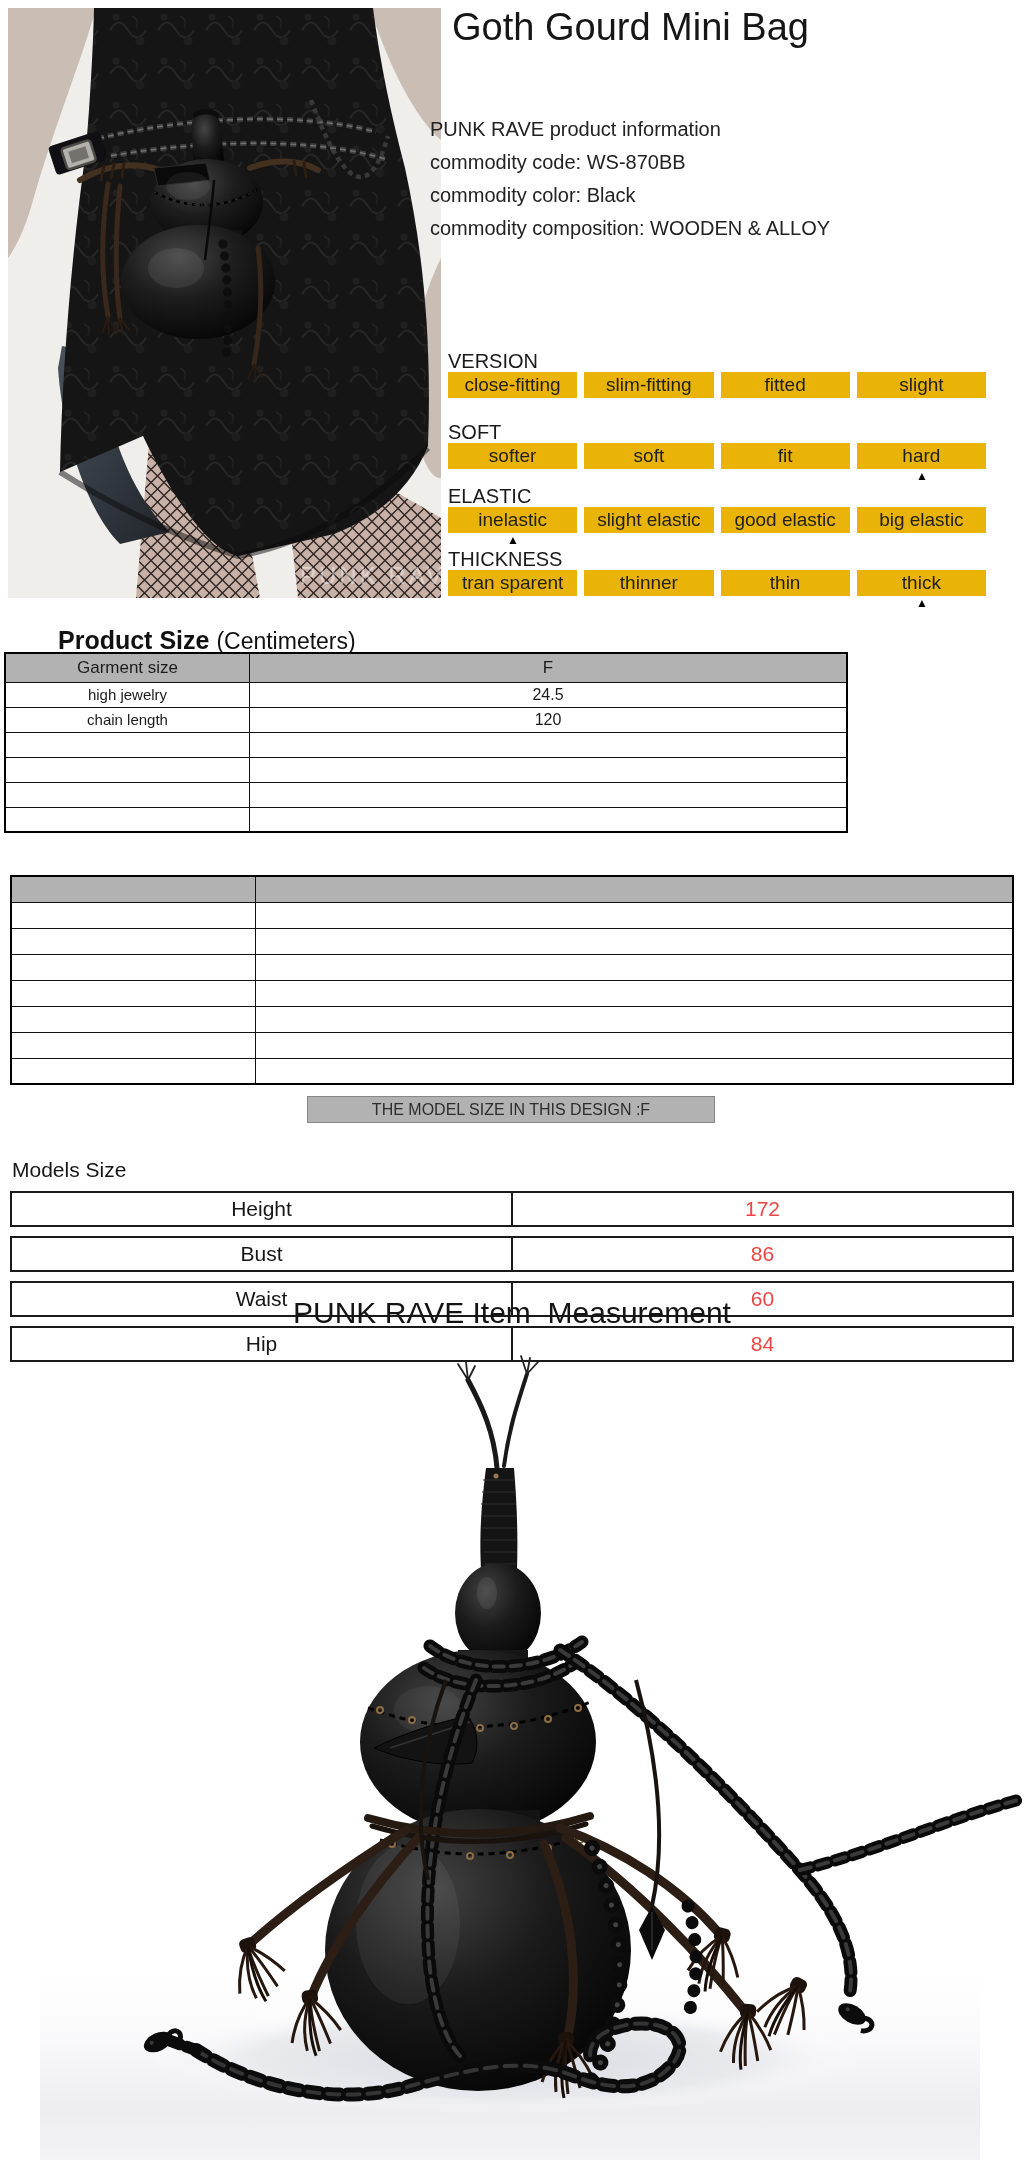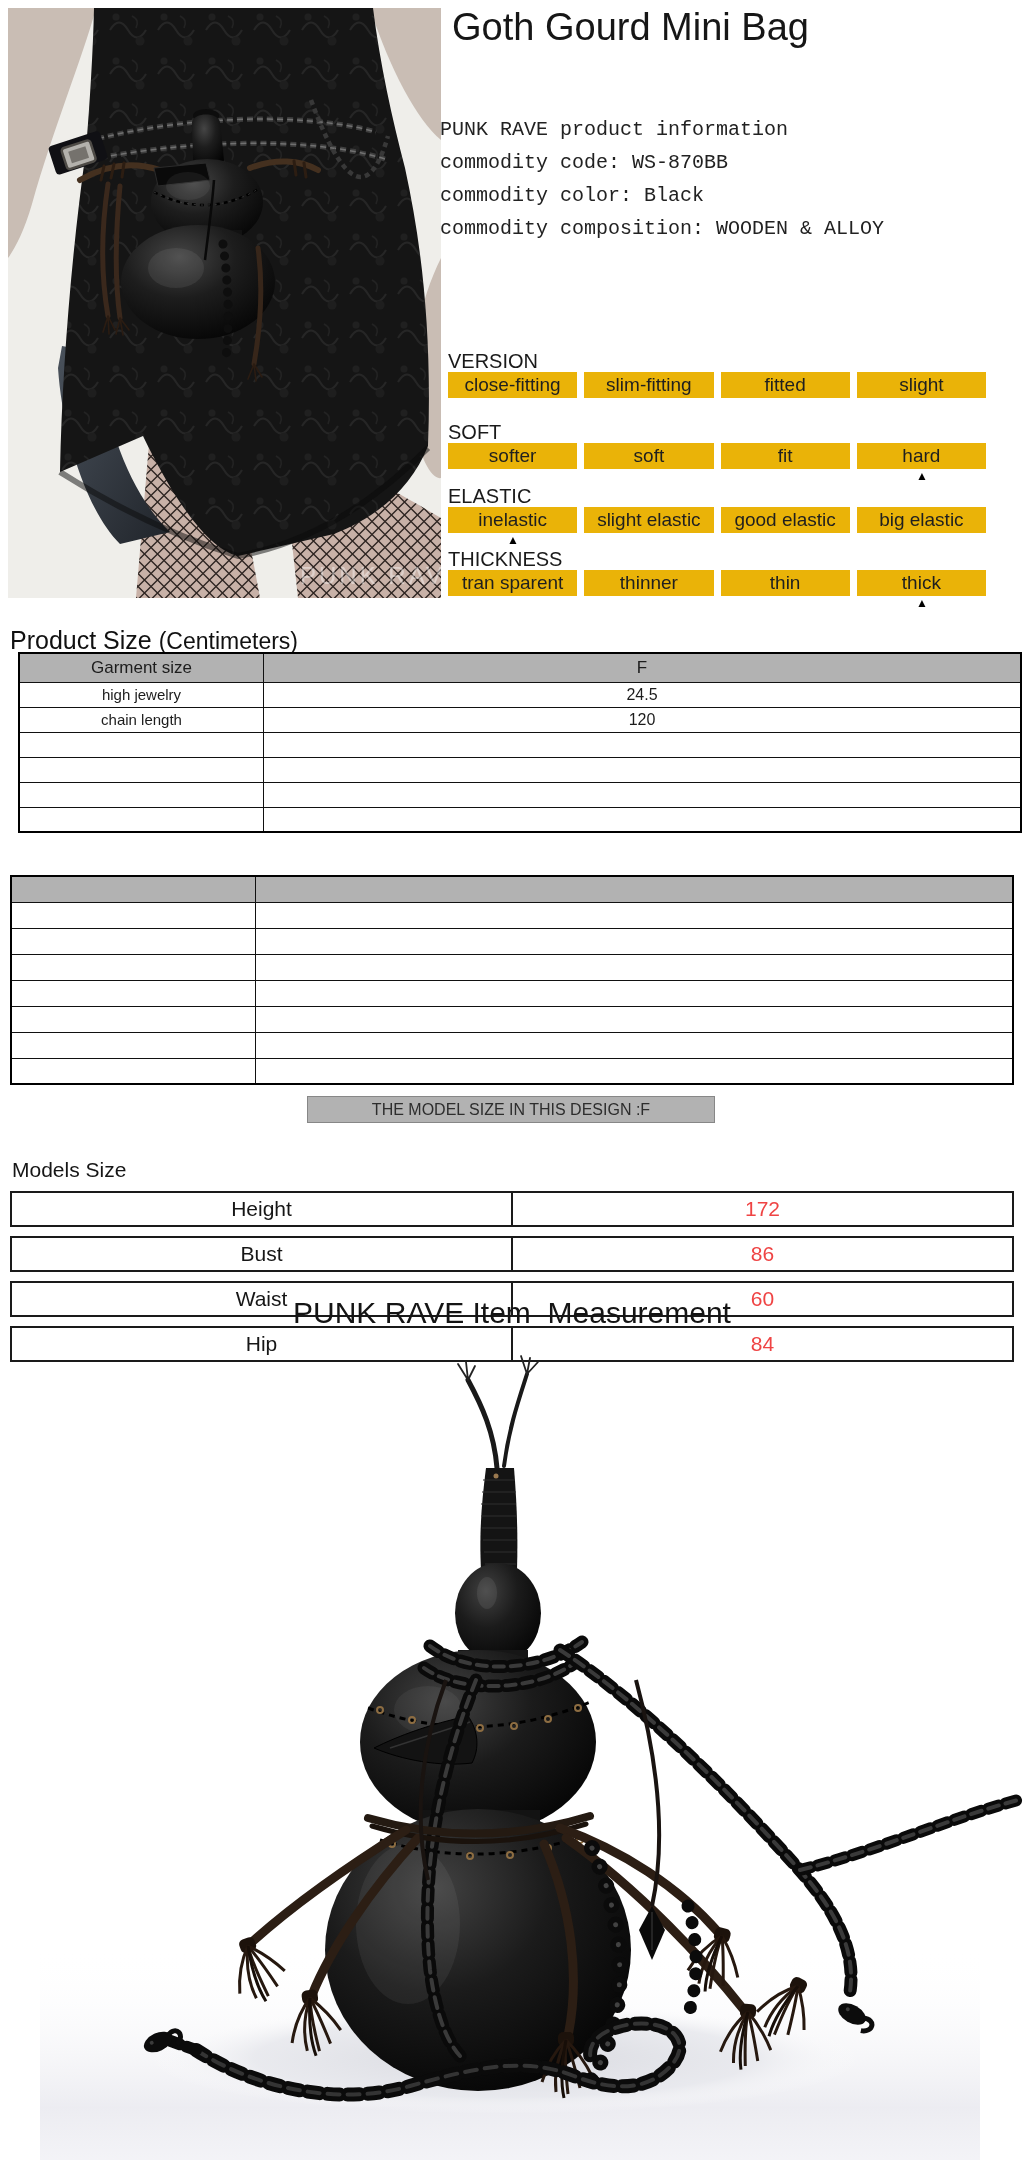--- a/index.html
+++ b/index.html
@@ -5,42 +5,42 @@
   html,body{margin:0;padding:0;background:#ffffff;}
   .page{position:relative;width:1024px;height:2176px;background:#ffffff;overflow:hidden;
         font-family:"Liberation Sans","DejaVu Sans",sans-serif;color:#1c1c1c;}
   .abs{position:absolute;}
 
   
   .photo-top{left:8px;top:8px;width:433px;height:590px;}
 
   
   .title{left:452px;top:6px;font-size:38px;font-weight:400;color:#161616;letter-spacing:0;margin:0;}
-  .info{left:440px;top:113px;font-size:20px;line-height:33px;color:#222;font-family:Liberation Mono, monospace;}
+  .info{left:430px;top:113px;font-size:20px;line-height:33px;color:#222;}
 
   
   .attr-group{left:448px;width:538px;}
   .attr-label{font-size:20px;color:#1a1a1a;height:22px;line-height:22px;}
   .attr-cells{position:relative;display:flex;gap:7px;}
   .attr-cell{flex:1;height:26px;line-height:26px;background:#eab308;color:#1f1f1f;
              font-size:19px;text-align:center;white-space:nowrap;overflow:hidden;}
   .attr-arrow{position:absolute;top:26px;width:16px;text-align:center;
               font-size:12px;line-height:14px;color:#000;}
   .pos-0{left:57px;} .pos-3{left:466px;}
 
   
   .size-heading{left:10px;top:626px;font-size:25px;color:#111;}
-  .size-heading .bold{font-weight:400;}
+  .size-heading .bold{font-weight:700;margin-left:48px;}
   .size-heading .normal{font-weight:400;font-size:23px;}
 
   table.size{border-collapse:collapse;table-layout:fixed;background:#fff;}
   table.size, table.size td{border:1px solid #111;}
   table.size{border:2px solid #000;}
   table.size td{padding:0;text-align:center;vertical-align:middle;color:#1c1c1c;overflow:hidden;}
-  .t1{left:18px;top:652px;width:1004px;}
+  .t1{left:4px;top:652px;width:844px;}
   .t1 td.c1{width:243px;font-size:15px;}
   .t1 td.c2{font-size:16px;}
   .t1 tr{height:25px;}
   .t1 tr.hdr{height:29px;}
   .t1 tr.hdr td{background:#b2b2b2;font-size:17px;}
   .t2{left:10px;top:875px;width:1004px;}
   .t2 td.c1{width:243px;}
   .t2 tr{height:26px;}
   .t2 tr.hdr td{background:#b2b2b2;}
 

